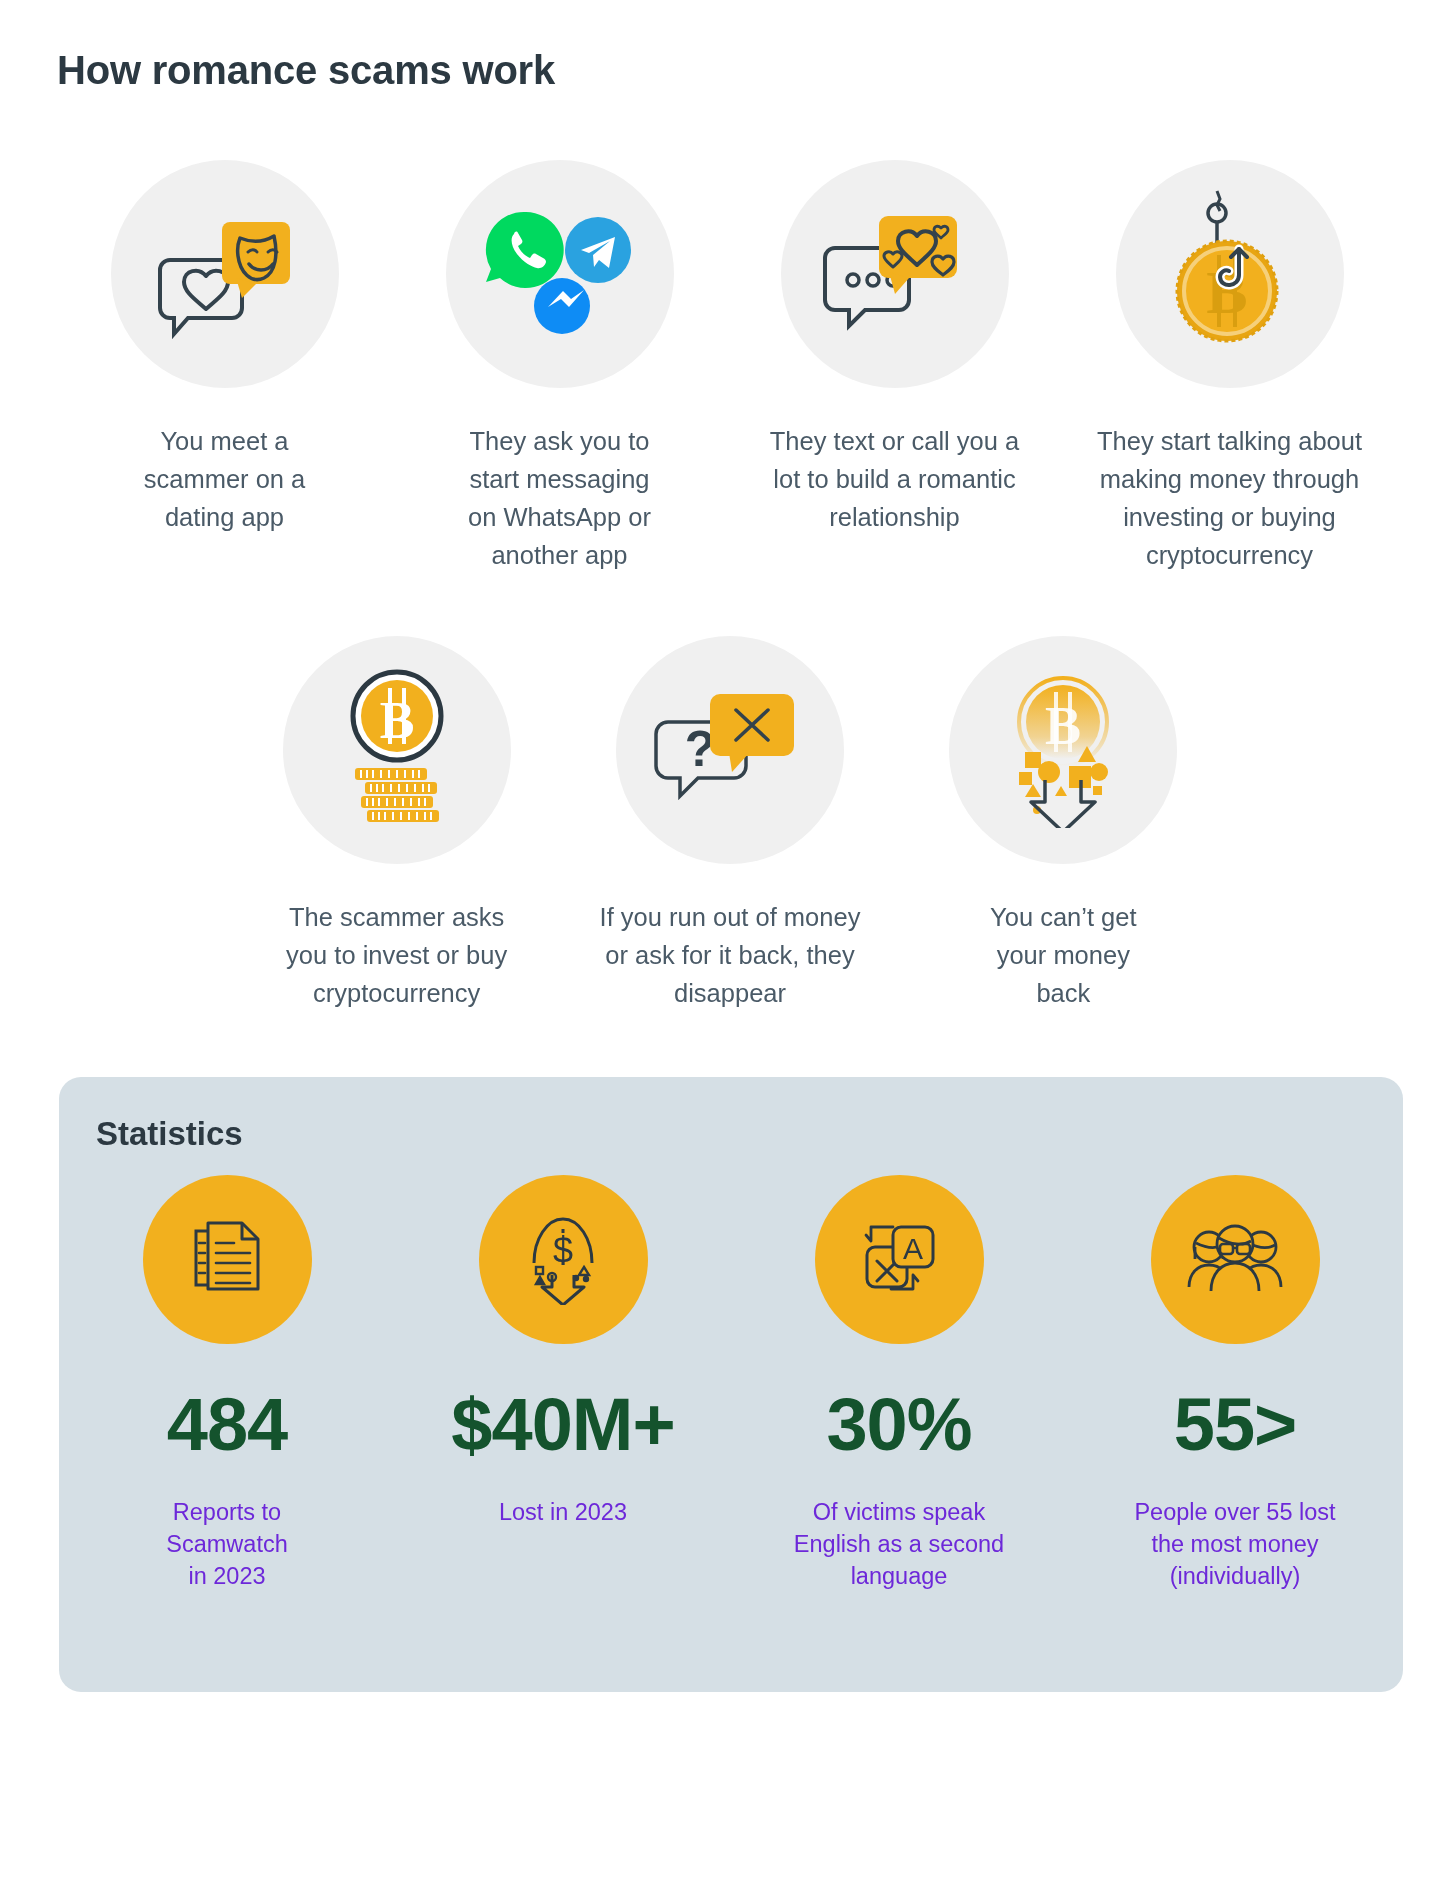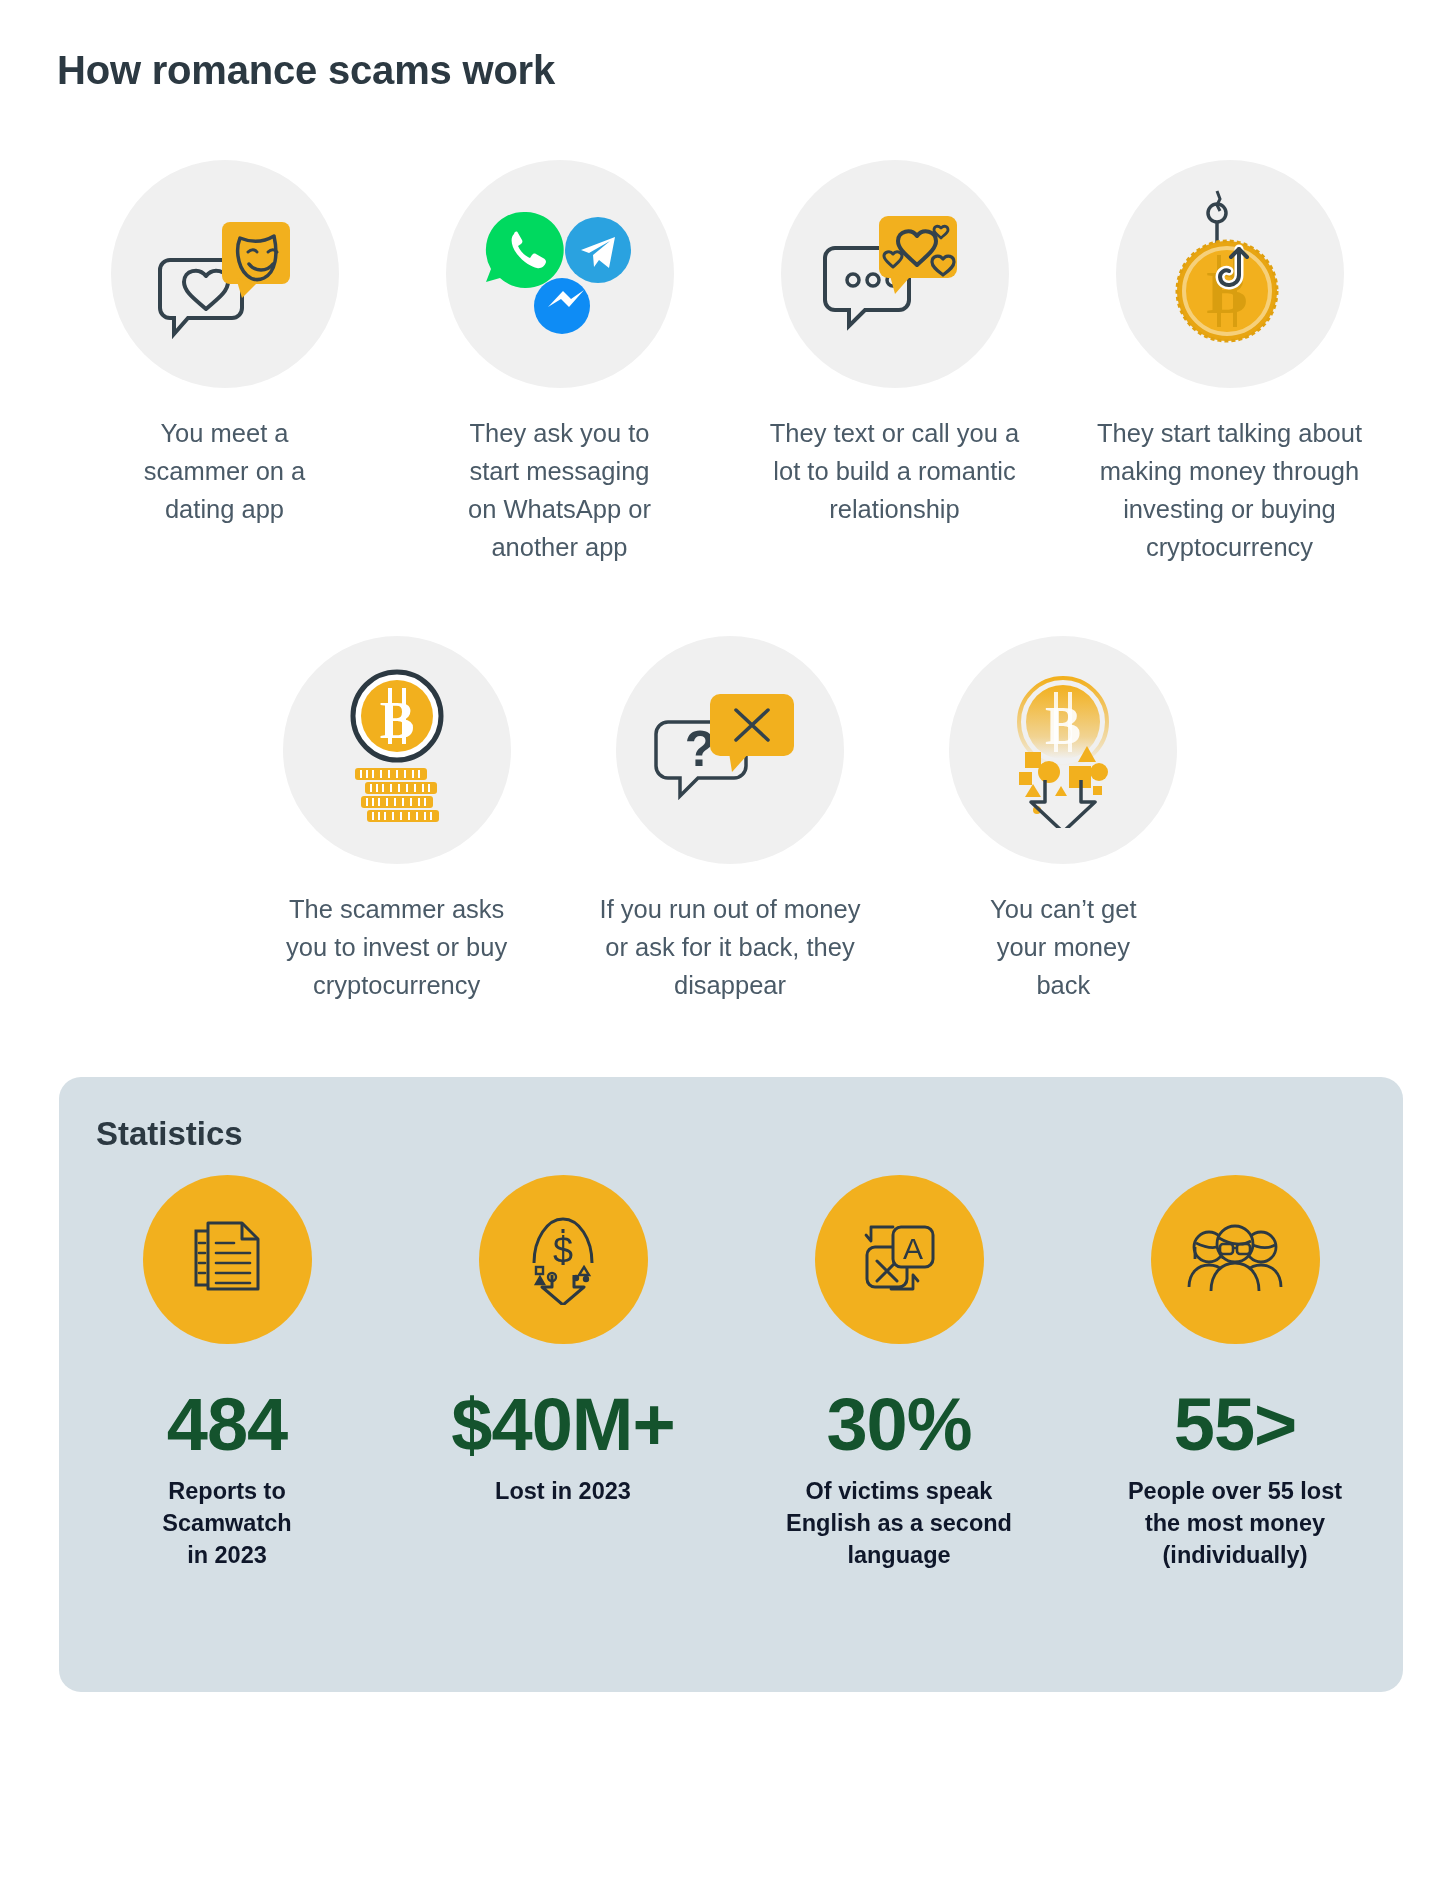--- a/index.html
+++ b/index.html
@@ -52,21 +52,21 @@
     width: 228px;
     height: 228px;
     border-radius: 50%;
     background: #f0f0f0;
     display: flex;
     align-items: center;
     justify-content: center;
     position: relative;
   }
   .step-caption {
-    margin-top: 26px;
+    margin-top: 34px;
     font-size: 25.5px;
     line-height: 38px;
     text-align: center;
     color: #4a5a67;
     width: 310px;
     white-space: pre-line;
   }
   #row2 .step-caption { width: 300px; }
 
   
@@ -111,28 +111,27 @@
   }
   .stat-value {
     margin-top: 38px;
     font-size: 74px;
     font-weight: bold;
     color: #14532d;
     line-height: 86px;
     letter-spacing: -1px;
   }
   .stat-label {
-    margin-top: 7px;
+    margin-top: 28px;
     font-size: 23.5px;
     line-height: 32px;
     text-align: center;
-    color: #0f172a;
+    color: #6d28d9;
     width: 265px;
     white-space: pre-line;
-    font-weight: bold;
   }
 
   
   .footer {
     position: absolute;
     left: 53px;
     top: 1780px;
     width: 1344px;
     height: 70px;
     display: flex;

